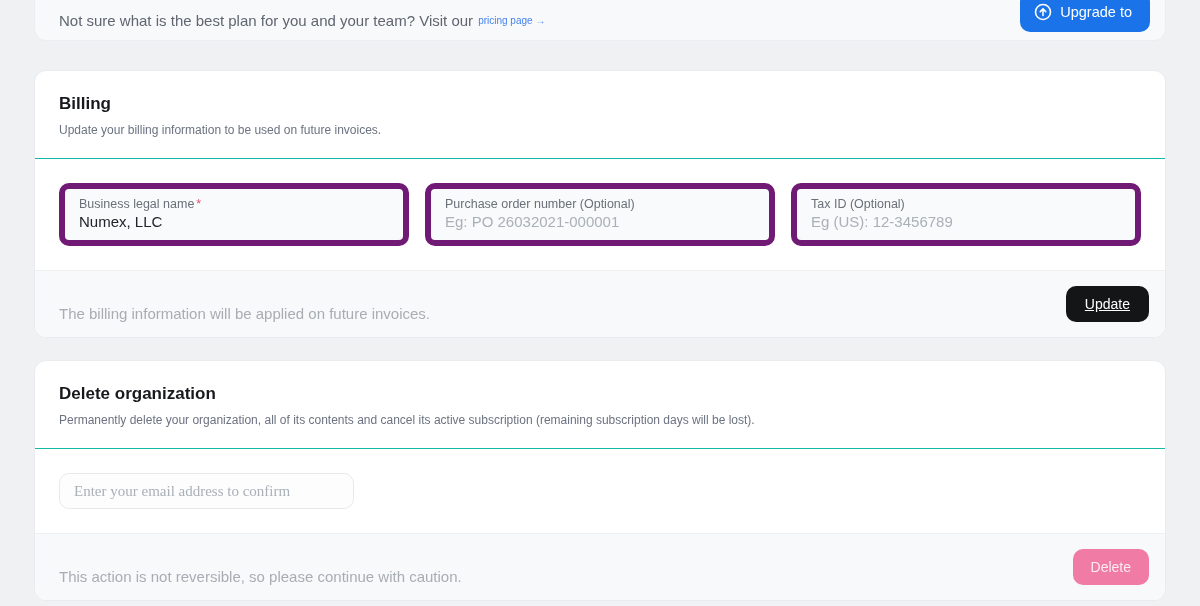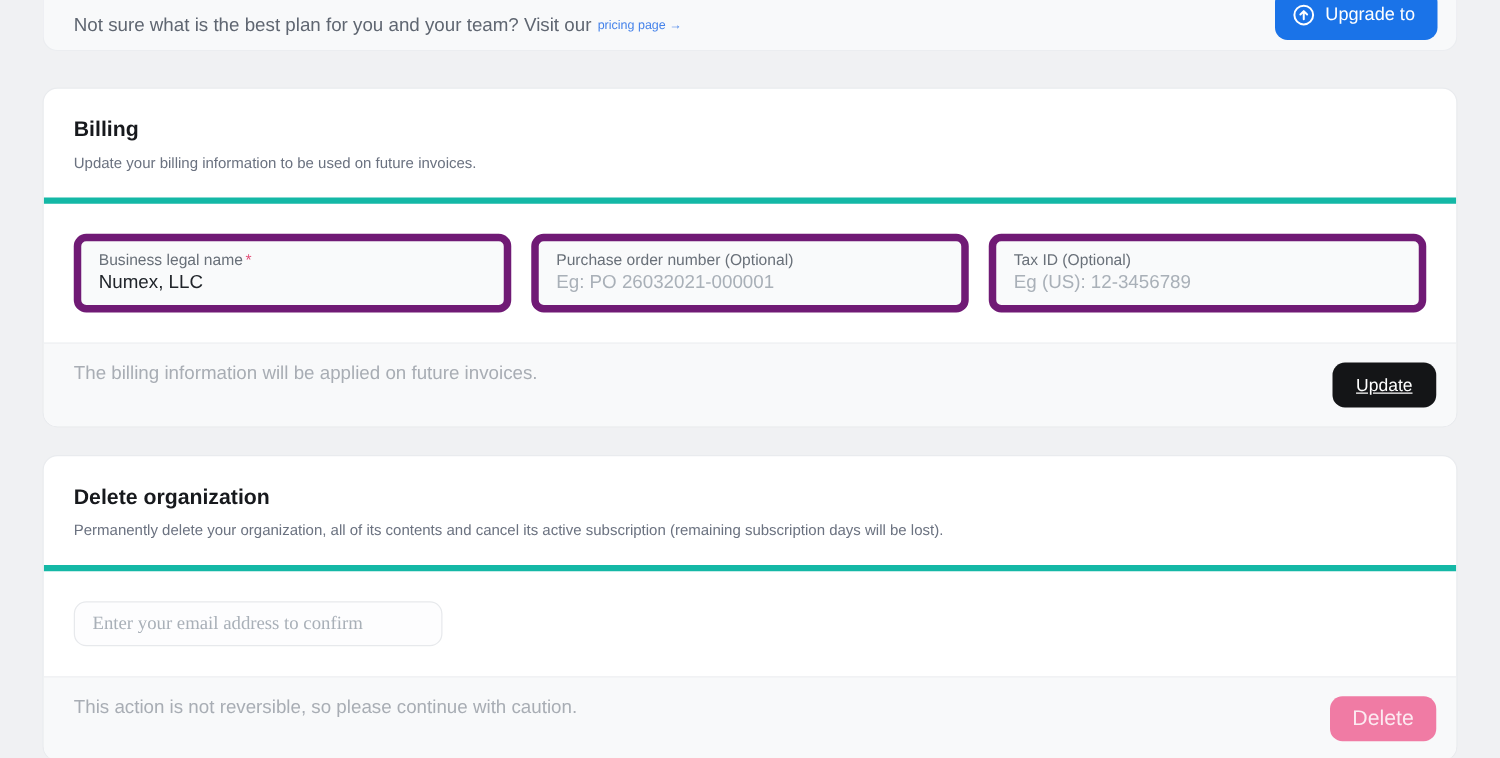--- a/index.html
+++ b/index.html
@@ -48,21 +48,21 @@
   
   .card {
     background: #ffffff;
     border: 1px solid #e9ebee;
     border-radius: 12px;
     overflow: hidden;
   }
   .card-billing { margin-top: 29px; }
   .card-delete { margin-top: 22px; }
 
-  .card-header { padding: 23px 24px 21px 24px; border-bottom: 5px solid #14b8a6; }
+  .card-header { padding: 23px 24px 21px 24px; border-bottom: 1px solid #14b8a6; }
   .card-title { font-size: 17px; font-weight: bold; color: #17191d; margin: 0 0 9px 0; }
   .card-desc { font-size: 12px; color: #6b7280; margin: 0; }
 
   .card-body { padding: 24px; }
 
   .fields-row { display: grid; grid-template-columns: 1fr 1fr 1fr; gap: 16px; }
   .field-box {
     background: #f9fafb;
     border: 6px solid #701a75;
     border-radius: 10px;
@@ -75,37 +75,37 @@
     border: none; outline: none; background: transparent;
     font-size: 15px; color: #20242a; padding: 0;
     font-family: "Liberation Sans", sans-serif;
   }
   .field-input::placeholder { color: #a9b0b8; opacity: 1; }
 
   .card-footer {
     background: #f8f9fa;
     border-top: 1px solid #eef0f2;
     padding: 15px 16px 15px 24px;
-    display: flex; align-items: flex-start; justify-content: space-between;
+    display: flex; align-items: flex-end; justify-content: space-between;
   }
   .footer-note { font-size: 15px; color: #a8adb4; }
 
   .update-btn {
     background: #141517; color: #ffffff;
     border: none; border-radius: 10px;
     padding: 0 19px; height: 36px;
     font-size: 14px; font-family: "Liberation Sans", sans-serif;
     cursor: pointer;
     text-decoration: underline;
   }
   .delete-btn {
     background: #f07ba4; color: #fceaf1;
     border: none; border-radius: 10px;
     padding: 0 18px; height: 36px;
-    font-size: 17px; font-family: "Liberation Sans", sans-serif;
+    font-size: 14px; font-family: "Liberation Sans", sans-serif;
     cursor: pointer;
   }
 
   .email-input {
     width: 265px; height: 34px;
     background: #fdfdfe;
     border: 1px solid #e7e9ec;
     border-radius: 10px;
     padding: 0 14px;
     font-size: 15px; color: #20242a;

